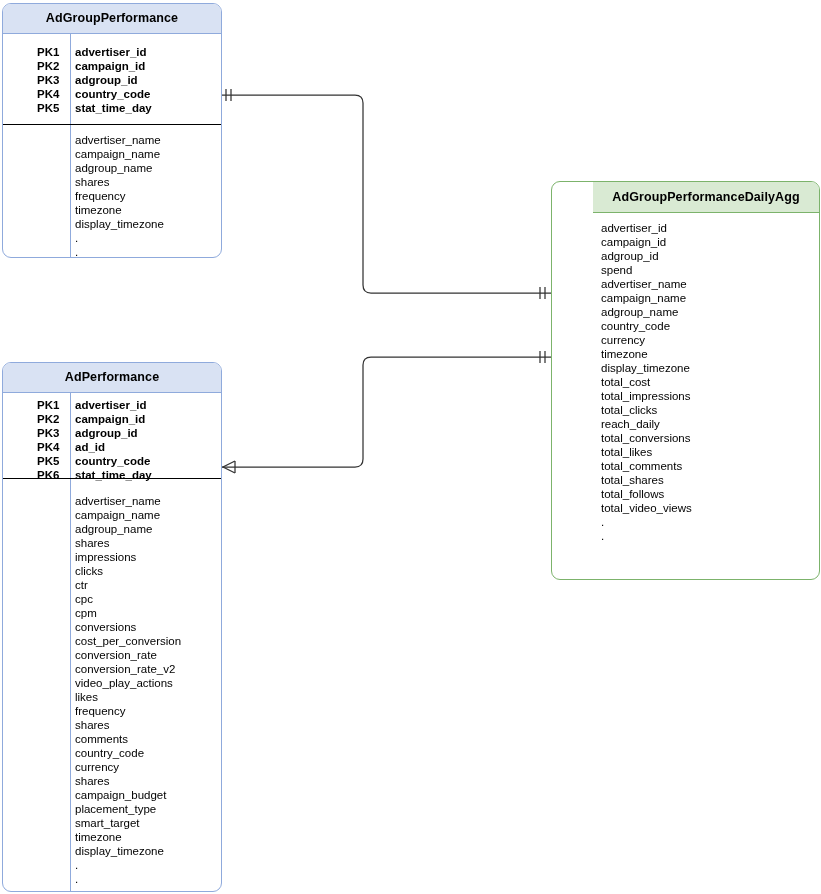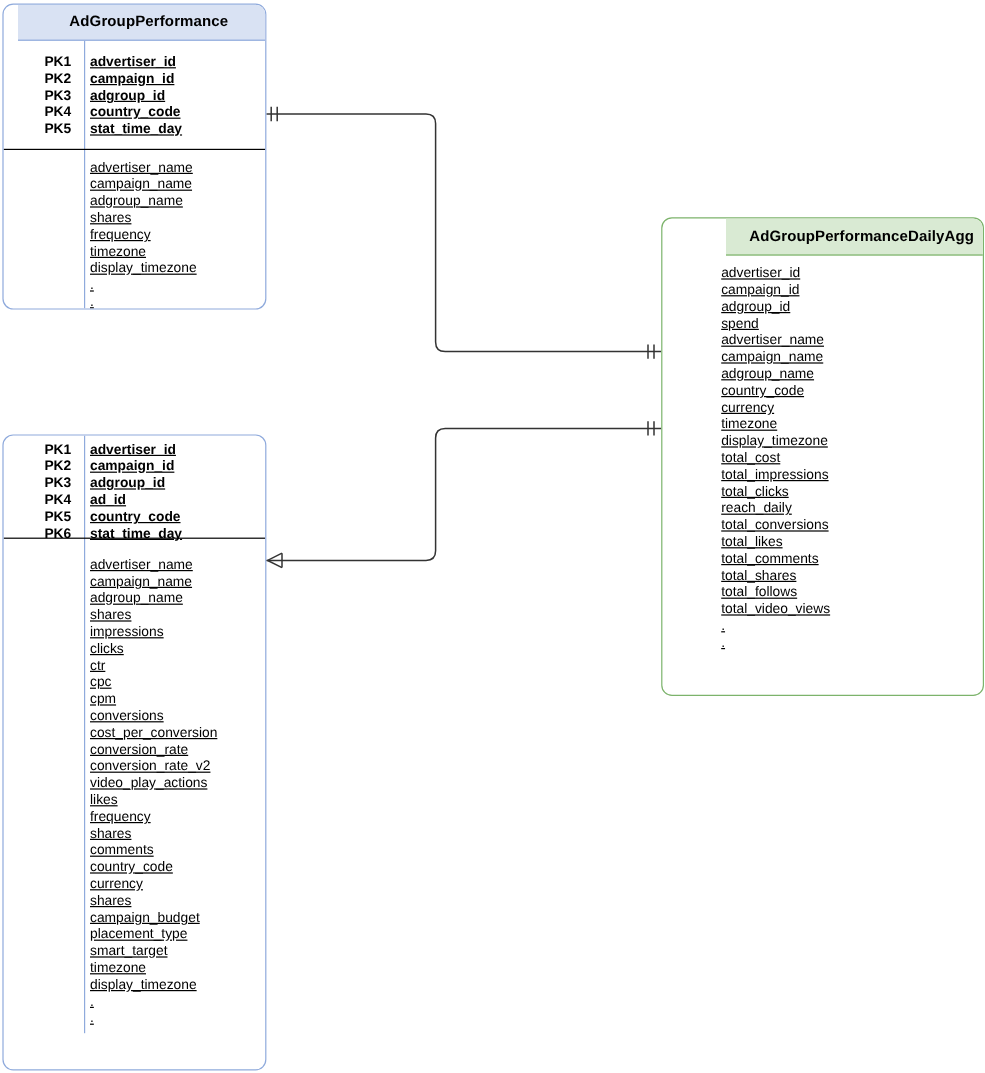--- a/index.html
+++ b/index.html
@@ -38,21 +38,20 @@
     box-sizing: border-box;
     width: 100%;
     text-align: center;
     font-weight: bold;
     font-size: 12.5px;
     letter-spacing: 0.1px;
     line-height: 1;
     display: flex;
     align-items: center;
     justify-content: center;
-    margin-left: 12px;
   }
   .blue .entity-title {
     background: #d9e2f3;
     border-bottom: 1.2px solid #8faadc;
     color: #000;
   }
   .green .entity-title {
     background: #d9ead3;
     border-bottom: 1.2px solid #7cb36b;
     color: #000;
@@ -90,21 +89,20 @@
     font-weight: bold;
     font-size: 11.5px;
     line-height: 14px;
     padding-left: 22px;
     white-space: nowrap;
   }
 
   .field-col {
     position: absolute;
     top: 0;
-    text-decoration: underline;
   }
   .field-col .row {
     font-size: 11.5px;
     line-height: 14px;
     white-space: nowrap;
   }
   .field-col .row.key {
     font-weight: bold;
   }
   .field-col .row.dot {
@@ -190,20 +188,21 @@
         <div class="row">frequency</div>
         <div class="row">timezone</div>
         <div class="row">display_timezone</div>
         <div class="row dot">.</div>
         <div class="row dot">.</div>
       </div>
     </div>
   </div>
 
   <div class="entity blue" style="left:2px; top:362px; width:220px; height:530px;">
+    <div class="entity-title" style="height:30px;">AdPerformance</div>
     <div class="entity-body">
       <div class="col-divider" style="left:67px;"></div>
       <div class="pk-divider" style="top:85px;"></div>
 
       <div class="pk-col" style="top:5px;">
         <div class="row">PK1</div>
         <div class="row">PK2</div>
         <div class="row">PK3</div>
         <div class="row">PK4</div>
         <div class="row">PK5</div>

